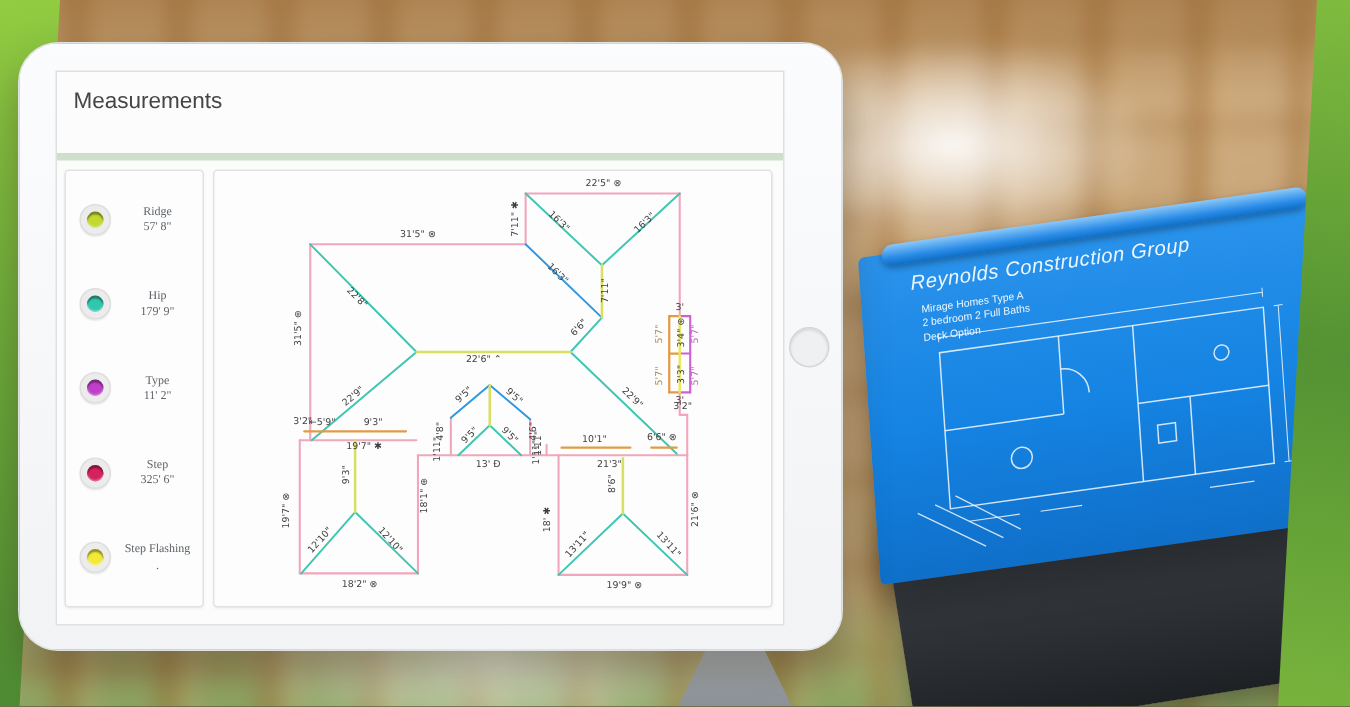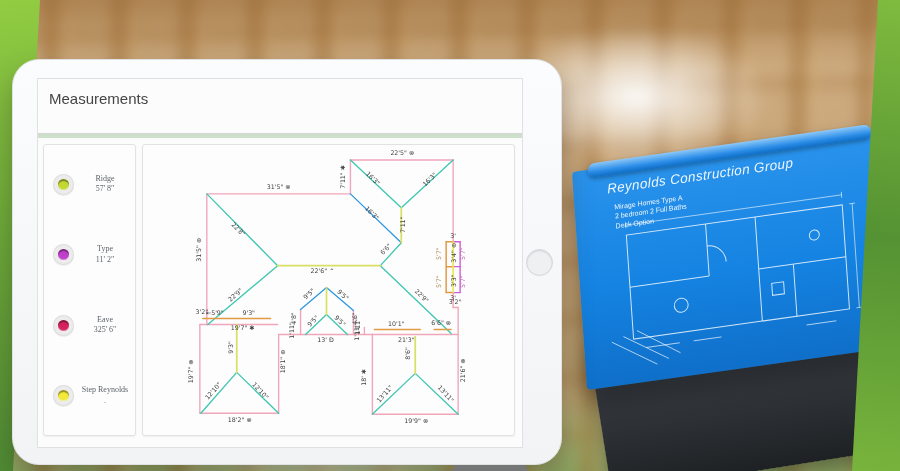--- a/index.html
+++ b/index.html
@@ -46,21 +46,21 @@
   .bp-plan{position:absolute;left:10px;top:52px;}
 
   
   .stand{position:absolute;left:452px;top:418px;width:76px;height:53px;z-index:3;
     clip-path:polygon(34% 0,66% 0,100% 100%,0 100%);
     background:linear-gradient(180deg,#c2c7cc,#8e959b);}
 
   
   .tablet{position:absolute;left:12px;top:28px;width:548px;height:404px;z-index:5;
     background:linear-gradient(180deg,#fbfcfd,#f1f3f5);border:1px solid #dfe1e3;
-    border-radius:27px;box-shadow:0 16px 30px rgba(55,45,30,.38);margin-top:31px;}
+    border-radius:27px;box-shadow:0 16px 30px rgba(55,45,30,.38);}
   .home-btn{position:absolute;right:8px;top:50%;width:25px;height:25px;margin-top:-13px;
     border-radius:50%;background:#eef0f2;border:1px solid #d3d6d9;
     box-shadow:inset 0 1px 2px rgba(0,0,0,.12);}
   .screen{position:absolute;left:24px;top:18px;width:484px;height:368px;background:#fcfcfc;
     border:1px solid #e0e0e0;overflow:hidden;}
   .app-title{position:absolute;left:11px;top:11px;font-size:15px;color:#454545;}
   .divider{position:absolute;left:0;right:0;top:54px;height:4px;background:#cde0c9;
     border-top:1px solid #d6d6d6;}
   .cards{position:absolute;left:5px;right:7px;top:65px;bottom:11px;display:flex;gap:6px;}
   .card{background:#fdfdfd;border:1px solid #e2e2e2;border-radius:3px;
@@ -125,42 +125,51 @@
               <div class="badge">
                 <div class="dot" style="background: rgb(195, 217, 48);"></div>
               </div>
               <div class="ltext">
                 <div>Ridge</div>
                 <div>57' 8"</div>
               </div>
             </div>
             <div class="litem">
               <div class="badge">
+                <div class="dot" style="background: rgb(48, 199, 174);"></div>
+              </div>
+              <div class="ltext">
+                <div>Hip</div>
+                <div>179' 9"</div>
+              </div>
+            </div>
+            <div class="litem">
+              <div class="badge">
                 <div class="dot" style="background: rgb(191, 63, 202);"></div>
               </div>
               <div class="ltext">
                 <div>Type</div>
                 <div>11' 2"</div>
               </div>
             </div>
             <div class="litem">
               <div class="badge">
                 <div class="dot" style="background: rgb(214, 33, 95);"></div>
               </div>
               <div class="ltext">
-                <div>Eave</div>
+                <div>Step</div>
                 <div>325' 6"</div>
               </div>
             </div>
             <div class="litem">
               <div class="badge">
                 <div class="dot" style="background: rgb(242, 234, 56);"></div>
               </div>
               <div class="ltext">
-                <div>Step Reynolds</div>
+                <div>Step Flashing</div>
                 <div>.</div>
               </div>
             </div>
           </div>
         <div class="card diagram">
           <svg id="roof-svg" viewBox="0 0 368 290" preserveAspectRatio="xMidYMid meet">
               <line x1="62" y1="47" x2="206" y2="47" stroke="#f1a7bb" stroke-width="1.4" stroke-linecap="round"></line>
               <line x1="206" y1="47" x2="206" y2="13" stroke="#f1a7bb" stroke-width="1.4" stroke-linecap="round"></line>
               <line x1="206" y1="13" x2="309" y2="13" stroke="#f1a7bb" stroke-width="1.4" stroke-linecap="round"></line>
               <line x1="309" y1="13" x2="309" y2="95" stroke="#f1a7bb" stroke-width="1.4" stroke-linecap="round"></line>

